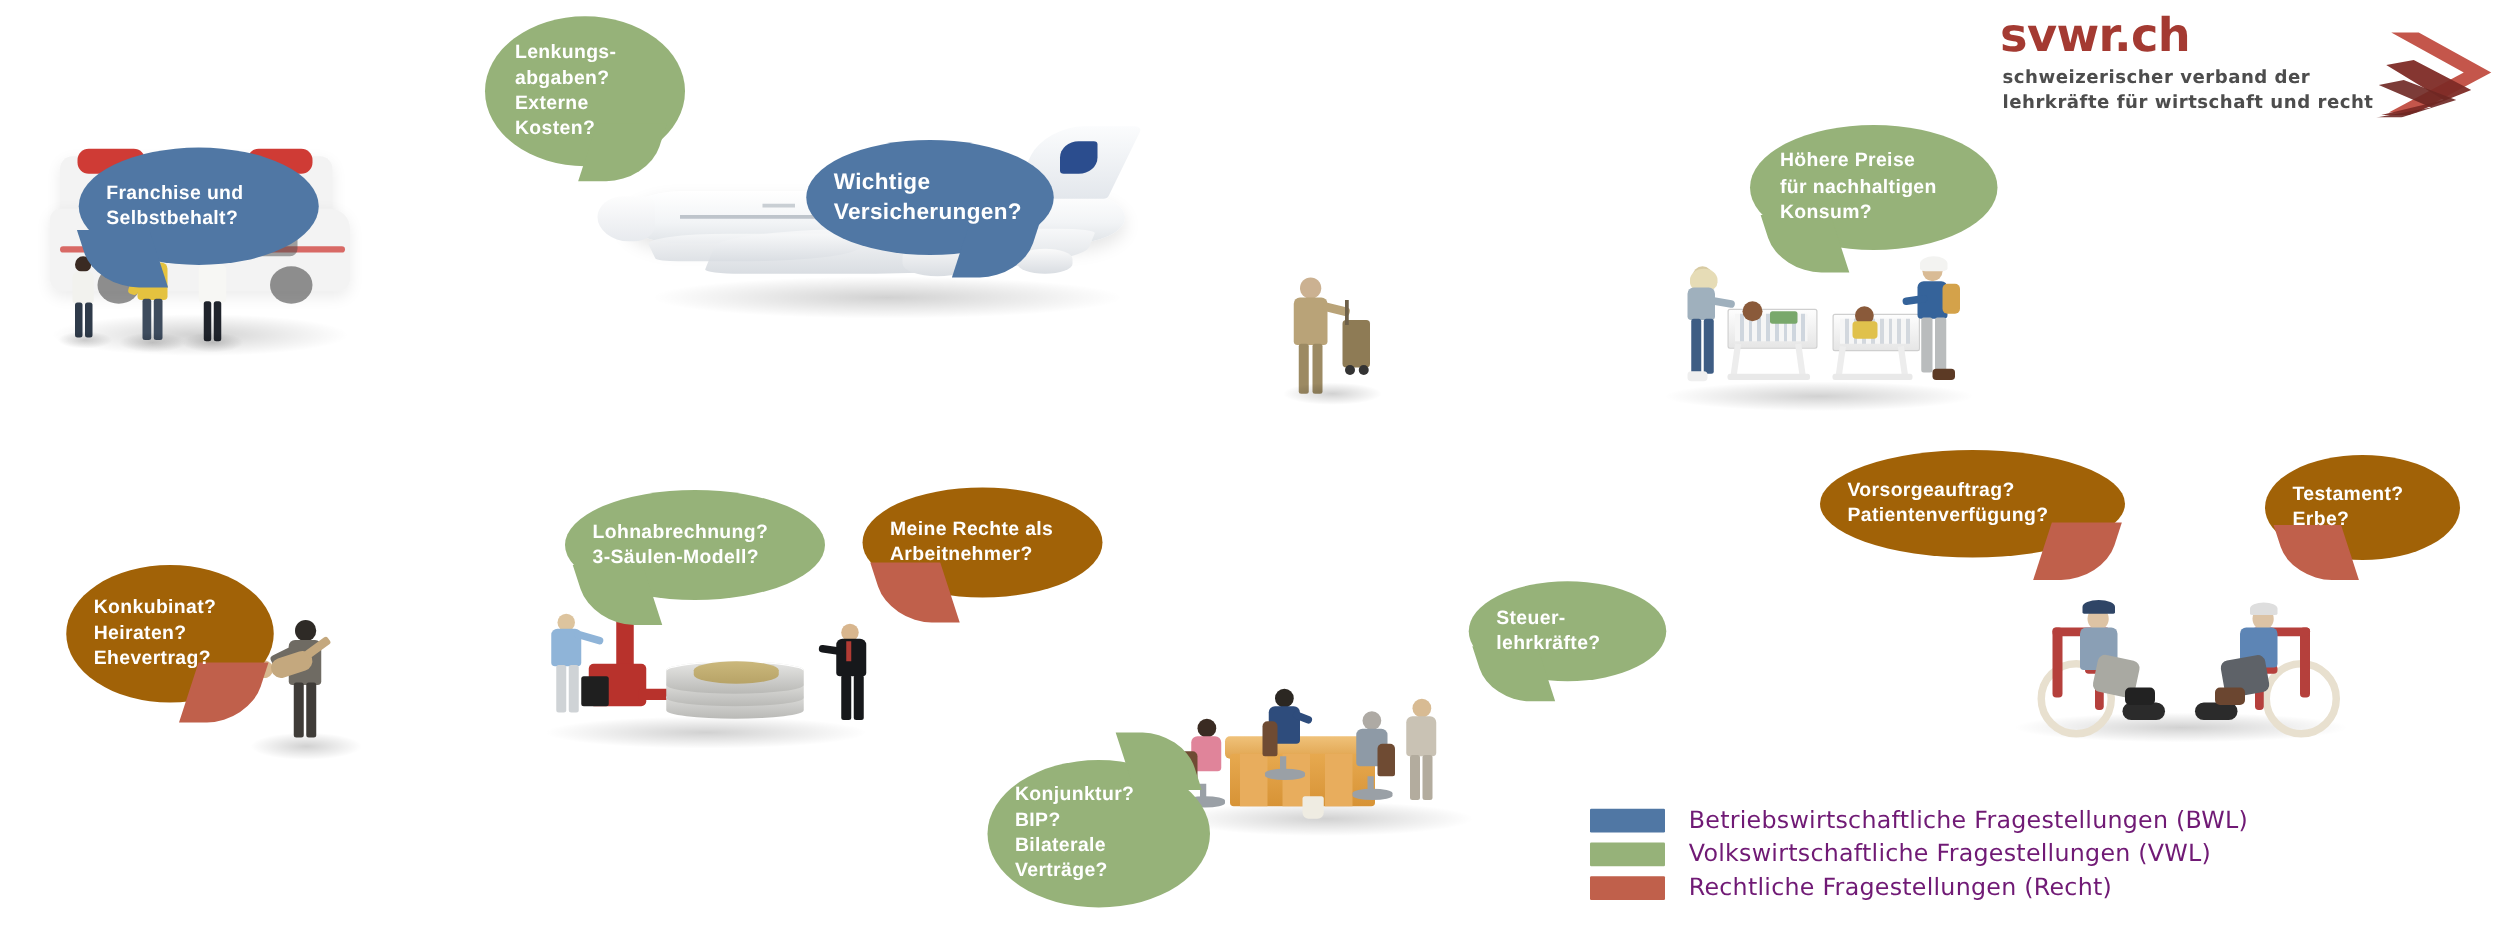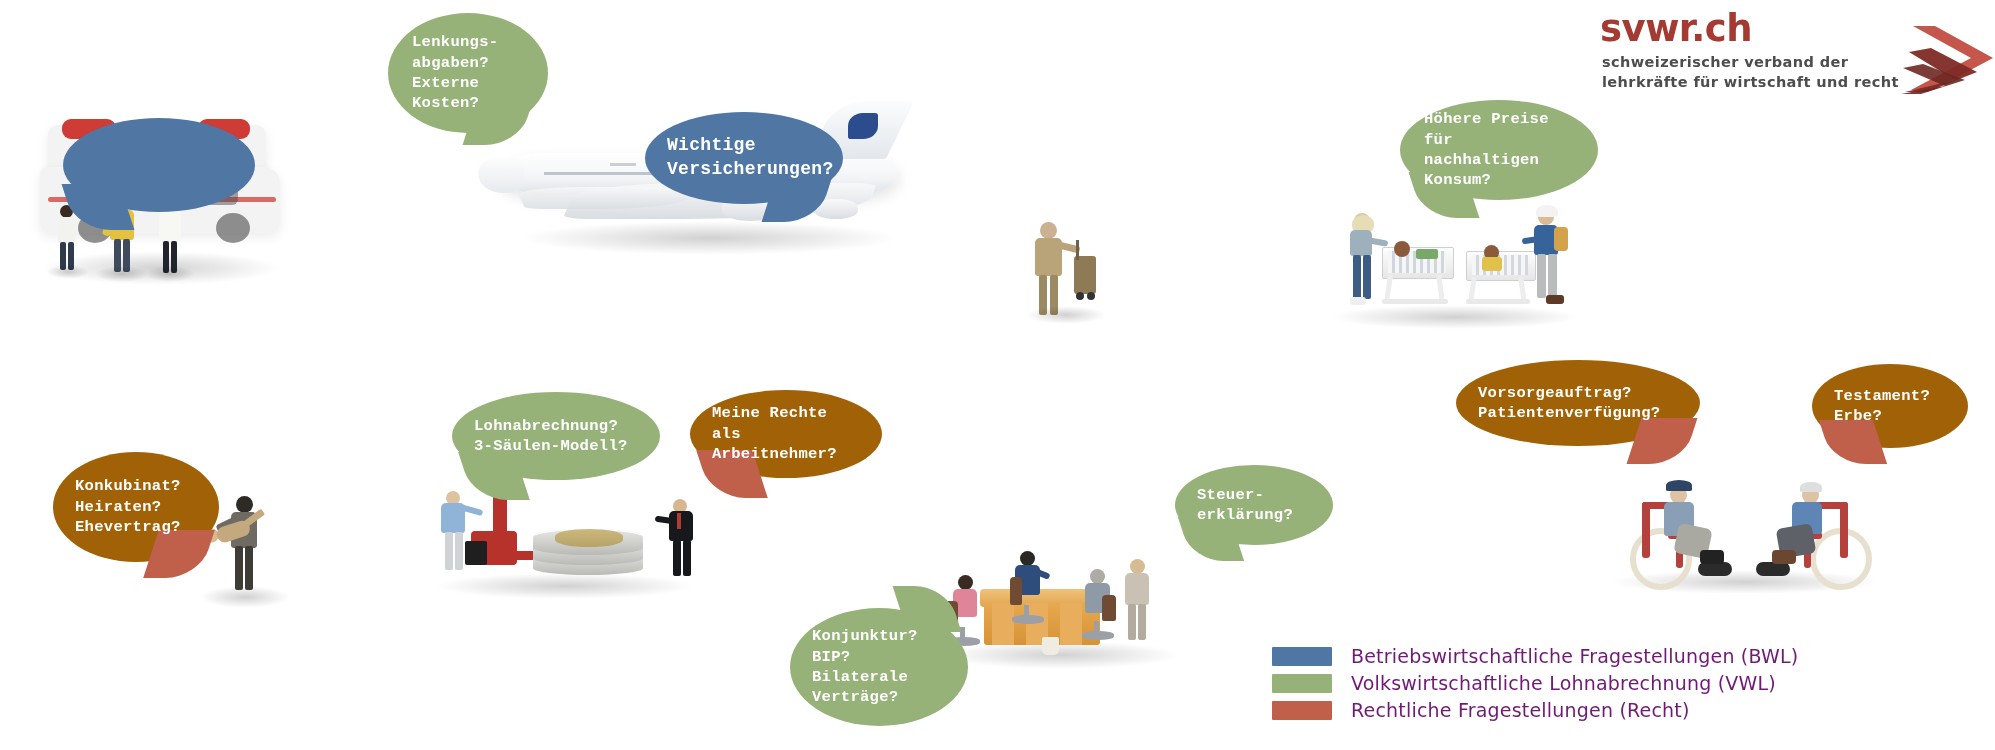--- a/index.html
+++ b/index.html
@@ -76,21 +76,21 @@
   .bubble{
     position:absolute;
     color:#ffffff;
     display:flex;align-items:center;
     box-sizing:border-box;
     border-radius:50%;
     z-index:40;
   }
   .bubble .btext{
     position:relative;z-index:2;width:100%;
-    font-family:Liberation Mono, monospace;
+    font-family:Liberation Sans, sans-serif;
     font-weight:600;letter-spacing:.3px;line-height:1.32;
     white-space:pre-line;
   }
   .bubble .tail{position:absolute;z-index:1;}
 
   .b-blue{background:#5077a4;}
   .b-blue .tail{background:#5077a4;}
   .b-green{background:#96b279;}
   .b-green .tail{background:#96b279;}
   .b-red{background:#a16207;}
@@ -358,20 +358,22 @@
         <div style="position:absolute;left:26px;top:0px;width:22px;height:10px;background:#dedede;border-radius:50% 50% 10% 10%;"></div>
         <div class="torso" style="left:18px;top:20px;width:30px;height:32px;background:#5d85b5;"></div>
         <div style="position:absolute;left:4px;top:44px;width:36px;height:30px;background:#5e6268;border-radius:6px;transform:rotate(-10deg);"></div>
         <div style="position:absolute;left:-2px;top:68px;width:24px;height:14px;background:#6b4630;border-radius:4px;"></div>
       </div>
     </div>
   </div>
 
   <div class="bubble b-blue" style="left:63px;top:118px;width:192px;height:94px;padding:0 22px;">
     <div class="tail tail-dl" style="left:6px;top:66px;width:58px;height:46px;"></div>
+    <div class="btext" style="font-size:15.5px;">Franchise und
+Selbstbehalt?</div>
   </div>
 
   <div class="bubble b-green" style="left:388px;top:13px;width:160px;height:120px;padding:0 24px;">
     <div class="tail tail-dr" style="right:22px;top:86px;width:56px;height:46px;"></div>
     <div class="btext" style="font-size:15.5px;">Lenkungs-
 abgaben?
 Externe
 Kosten?</div>
   </div>
 
@@ -415,21 +417,21 @@
 
   <div class="bubble b-red" style="left:690px;top:390px;width:192px;height:88px;padding:0 22px;">
     <div class="tail tail-dl" style="left:14px;top:60px;width:56px;height:48px;"></div>
     <div class="btext" style="font-size:15.5px;">Meine Rechte als
 Arbeitnehmer?</div>
   </div>
 
   <div class="bubble b-green" style="left:1175px;top:465px;width:158px;height:80px;padding:0 22px;">
     <div class="tail tail-dl" style="left:10px;top:52px;width:52px;height:44px;"></div>
     <div class="btext" style="font-size:15.5px;">Steuer-
-erklärung?</div>
+lehrkräfte?</div>
   </div>
 
   <div class="bubble b-green" style="left:790px;top:608px;width:178px;height:118px;padding:0 22px;">
     <div class="tail tail-ur" style="right:14px;top:-22px;width:54px;height:46px;"></div>
     <div class="btext" style="font-size:15.5px;">Konjunktur?
 BIP?
 Bilaterale
 Verträge?</div>
   </div>
 
@@ -446,21 +448,21 @@
     </svg>
   </div>
 
   <div class="legend">
     <div class="legend-row">
       <span class="swatch" style="background:#5077A4;"></span>
       <span class="legend-label">Betriebswirtschaftliche Fragestellungen (BWL)</span>
     </div>
     <div class="legend-row">
       <span class="swatch" style="background:#96B279;"></span>
-      <span class="legend-label">Volkswirtschaftliche Lohnabrechnung (VWL)</span>
+      <span class="legend-label">Volkswirtschaftliche Fragestellungen (VWL)</span>
     </div>
     <div class="legend-row">
       <span class="swatch" style="background:#C0604B;"></span>
       <span class="legend-label">Rechtliche Fragestellungen (Recht)</span>
     </div>
   </div>
 
 </div>
 
 </body></html>

